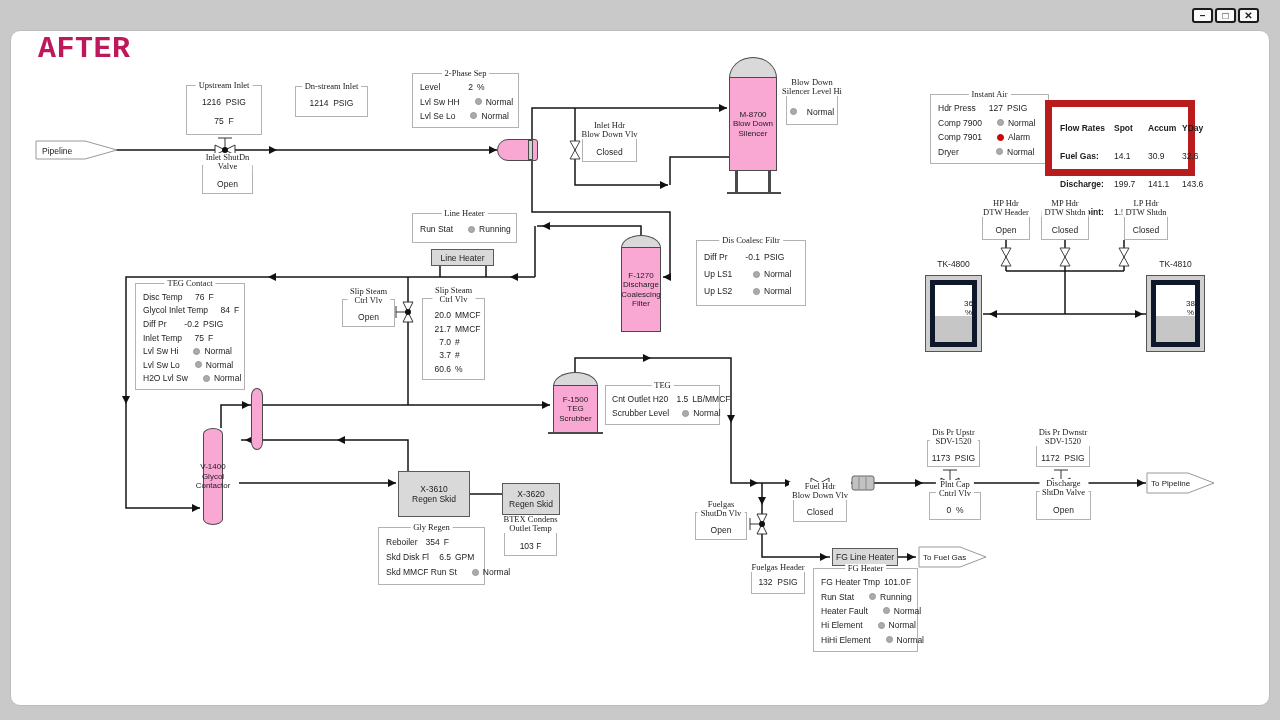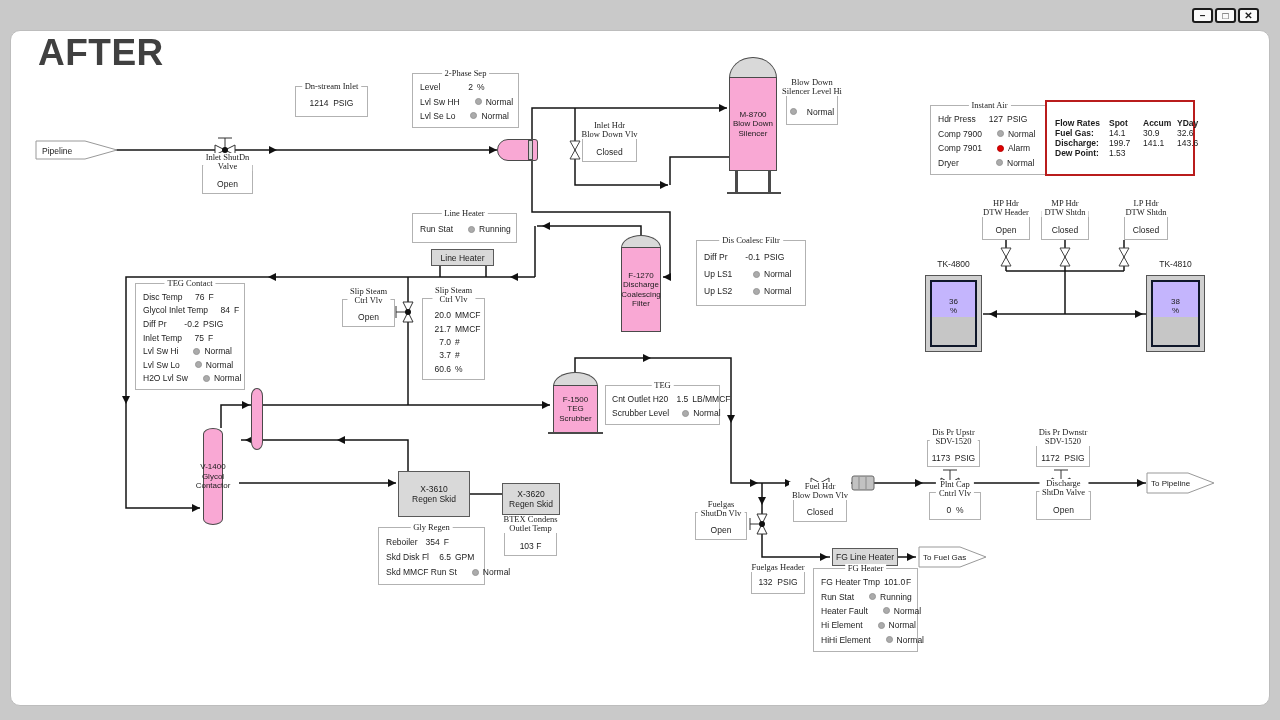--- a/index.html
+++ b/index.html
@@ -4,21 +4,21 @@
 <style>
   html,body{margin:0;padding:0;background:#c9c9c9;}
   #root{position:relative;width:1280px;height:720px;background:#c9c9c9;overflow:hidden;
         font-family:"Liberation Sans",sans-serif;color:#1c1c1c;}
   #titlebar{position:absolute;left:0;top:0;width:1280px;height:30px;}
   .winbtn{position:absolute;top:8px;width:21px;height:15px;background:#fafafa;border:2px solid #1b1b1b;
           border-radius:3px;display:flex;align-items:center;justify-content:center;
           font-size:10px;font-weight:bold;line-height:10px;box-sizing:border-box;}
   #canvas{position:absolute;left:10px;top:30px;width:1260px;height:676px;background:#ffffff;
           border-radius:10px;border:1px solid #bdbdbd;box-sizing:border-box;}
-  #page-title{position:absolute;left:38px;top:32px;font-size:37px;font-weight:800;letter-spacing:.5px;color:#404040;}
+  #page-title{position:absolute;left:38px;top:32px;font-size:30px;font-weight:800;letter-spacing:.5px;color:#be185d;font-family:Liberation Mono, monospace;}
 
   svg text{font-family:"Liberation Sans",sans-serif;}
 
   
   .panel,.vbox{position:absolute;border:1px solid #b2b2b2;background:#fff;box-sizing:border-box;font-size:8.5px;}
   .ptitle{position:absolute;left:50%;transform:translateX(-50%);background:#fff;padding:0 3px;
           text-align:center;white-space:pre-line;line-height:9px;font-size:8.5px;width:max-content;font-family:Liberation Serif, serif;}
   .vt1{top:-5px;} .vt2{top:-13px;}
   .pbody{display:flex;flex-direction:column;justify-content:space-evenly;height:100%;
          padding:4px 7px 2px 7px;box-sizing:border-box;}
@@ -45,29 +45,29 @@
   .dome{position:absolute;background:#d9d9d9;border:1px solid #4a4a4a;border-bottom:none;
         border-radius:50% 50% 0 0 / 100% 100% 0 0;box-sizing:border-box;}
   .leg{position:absolute;background:#4a4a4a;}
   .baseline{position:absolute;background:#4a4a4a;height:2px;}
   .greybox{position:absolute;background:#d9d9d9;border:1px solid #5a5a5a;box-sizing:border-box;
            display:flex;align-items:center;justify-content:center;text-align:center;
            font-size:8.5px;line-height:10px;white-space:pre-line;}
 
   
   .tank-outer{position:absolute;background:#cfcfcf;border:1px solid #555;box-sizing:border-box;}
-  .tank-inner{position:absolute;inset:4px;background:#c4b5fd;border:2px solid #0f172a;overflow:hidden;}
+  .tank-inner{position:absolute;inset:4px;background:#ffffff;border:5px solid #0f172a;overflow:hidden;padding-left:15px;}
   .tank-fill{position:absolute;left:0;right:0;bottom:0;background:#c6c6c6;}
   .tank-text{position:absolute;top:24%;width:100%;text-align:center;font-size:8px;line-height:9px;z-index:2;}
   .tank-label{position:absolute;font-size:8.5px;text-align:center;}
 
   
-  #flow-rates{position:absolute;left:1045px;top:100px;width:150px;height:76px;border:2px solid #b91c1c;
+  #flow-rates{position:absolute;left:1045px;top:100px;width:150px;height:76px;border:7px solid #b91c1c;
               background:#fff;box-sizing:border-box;display:grid;grid-template-columns:54px 34px 34px 24px;
-              row-gap:0;align-content:space-evenly;font-size:8.5px;padding:16px 8px;}
+              row-gap:18px;align-content:space-evenly;font-size:8.5px;padding:16px 8px;}
   #flow-rates .hd,#flow-rates .rlb{font-weight:bold;}
 </style>
 </head>
 <body>
 
 <div id="root">
 
   <div id="titlebar">
     <div class="winbtn" style="left:1192px">–</div>
     <div class="winbtn" style="left:1215px">□</div>
@@ -247,21 +247,21 @@
   <div class="panel center" style="left:786px;top:90px;width:52px;height:35px">
     <div class="ptitle vt2">Blow Down
 Silencer Level Hi</div>
     <div class="pbody" style="padding-top:10px">
         <div class="row">
           <span class="rv led-cell"><span class="led"></span></span>
           <span class="ru">Normal</span>
         </div>
       </div>
   </div>
-  <div class="panel" style="left:930px;top:105px;width:119px;height:70px">
+  <div class="panel" style="left:930px;top:94px;width:119px;height:70px">
     <div class="ptitle vt1">Instant Air</div>
     <div class="pbody">
         <div class="row">
           <span class="rl">Hdr Press</span>
           <span class="rv">127</span>
           <span class="ru">PSIG</span>
         </div>
         <div class="row">
           <span class="rl">Comp 7900</span>
           <span class="rv led-cell"><span class="led"></span></span>
@@ -458,20 +458,25 @@
     <span class="rlb">Discharge:</span>
     <span>199.7</span>
     <span>141.1</span>
     <span>143.6</span>
     <span class="rlb">Dew Point:</span>
     <span>1.53</span>
     <span></span>
     <span></span>
   </div>
 
+  <div class="vbox" style="left:186px;top:85px;width:76px;height:50px">
+    <div class="ptitle vt1">Upstream Inlet</div>
+    <div class="vline">1216  PSIG</div>
+    <div class="vline">75  F</div>
+  </div>
   <div class="vbox" style="left:295px;top:86px;width:73px;height:31px">
     <div class="ptitle vt1">Dn-stream Inlet</div>
     <div class="vline">1214  PSIG</div>
   </div>
   <div class="vbox pt2" style="left:202px;top:165px;width:51px;height:29px">
     <div class="ptitle vt2">Inlet ShutDn
 Valve</div>
     <div class="vline">Open</div>
   </div>
   <div class="vbox pt2" style="left:582px;top:133px;width:55px;height:29px">

